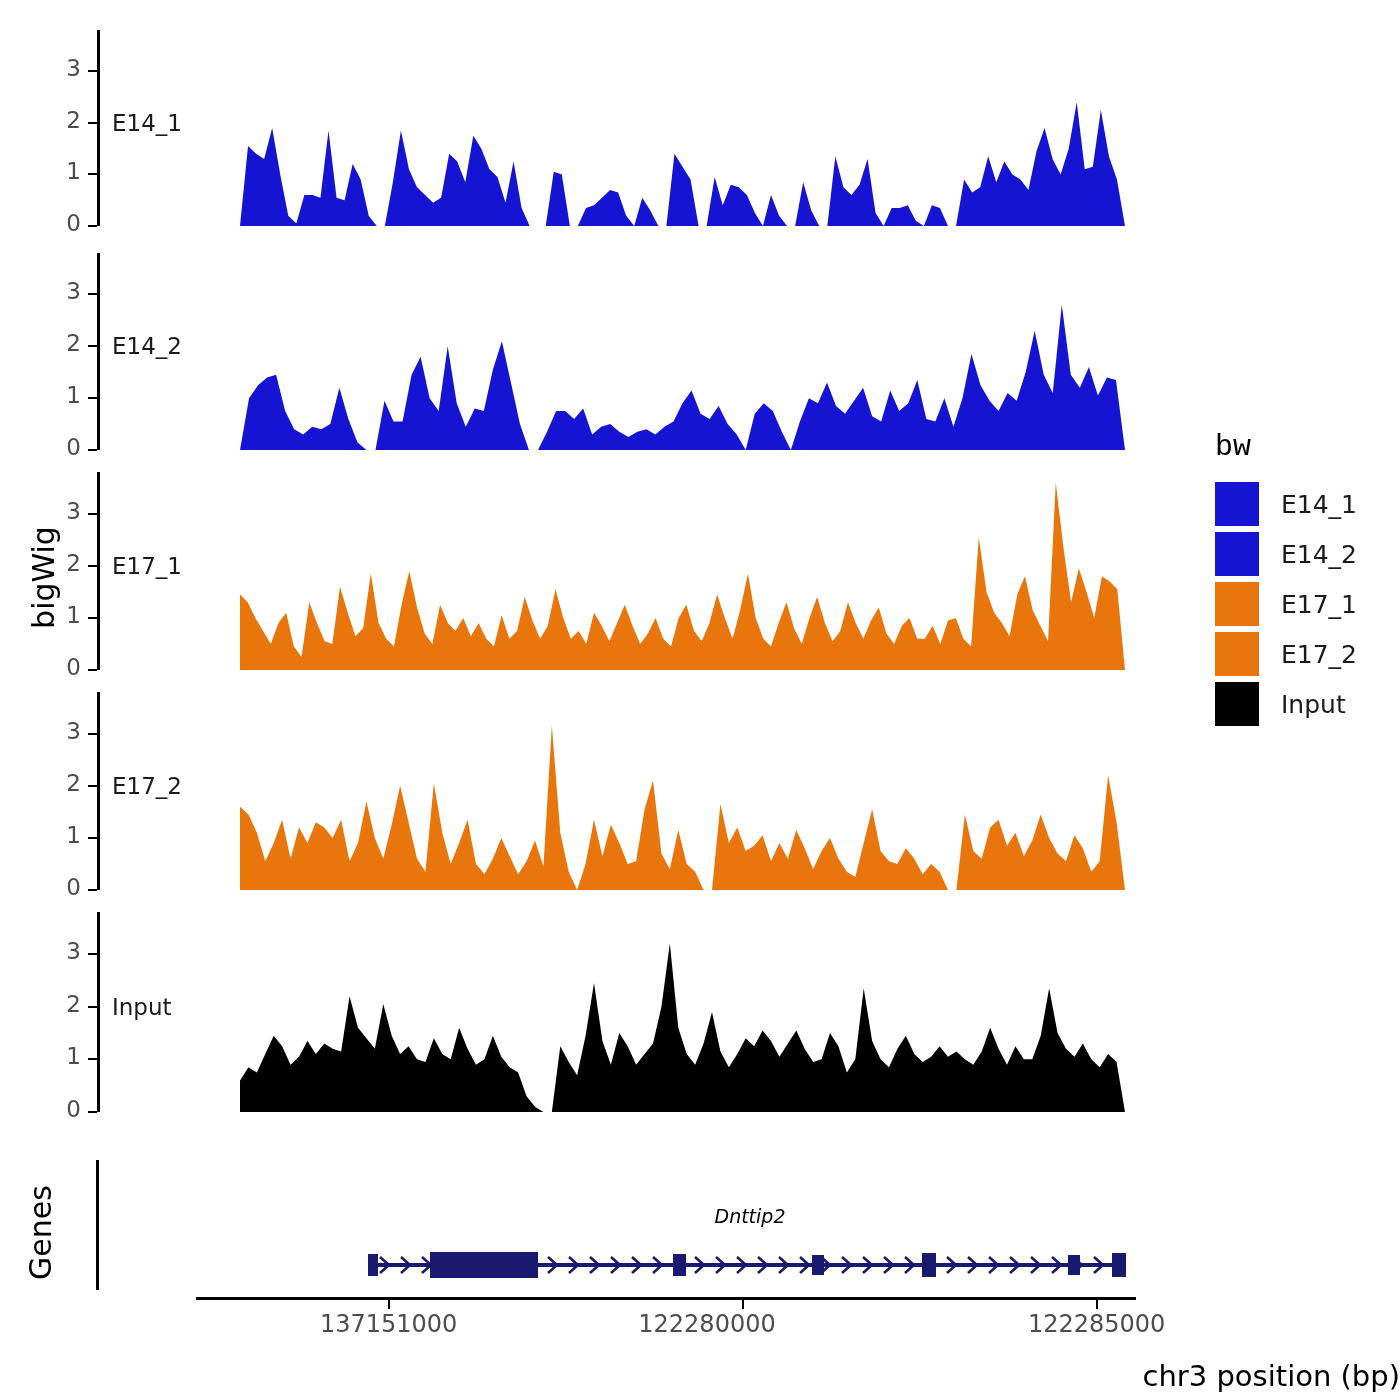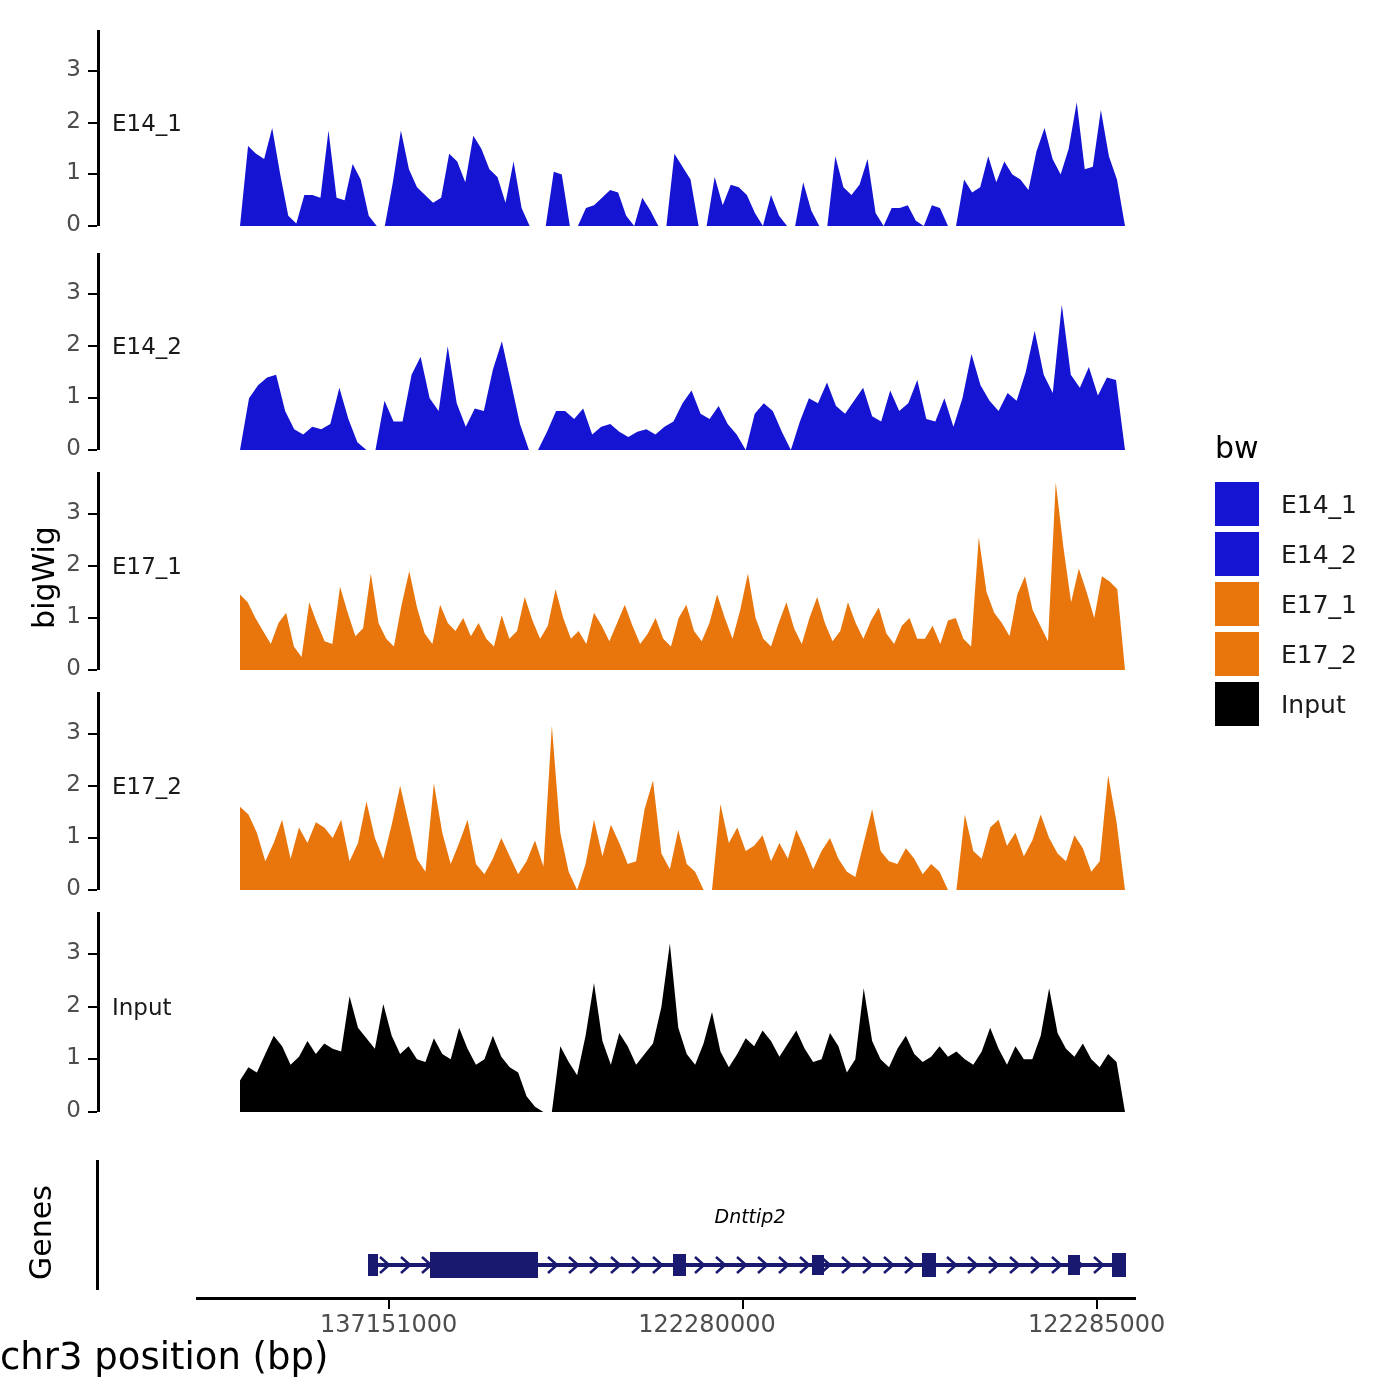--- a/index.html
+++ b/index.html
@@ -24,21 +24,21 @@
   .legend-key{width:44px;height:44px;display:block;}
   .legend-text{font-size:25px;color:#1a1a1a;margin-left:22px;white-space:nowrap;}
 
   
   .gene-name{position:absolute;font-size:19px;color:#000;text-align:center;}
   .gene-svg{position:absolute;display:block;}
 
   .xaxis-line{position:absolute;background:#000;height:3px;}
   .xtick{position:absolute;background:#000;width:2px;height:9px;}
   .xtick-text{position:absolute;font-size:24px;color:#4d4d4d;text-align:center;white-space:nowrap;}
-  .xaxis-title{position:absolute;font-size:37px;color:#000;text-align:left;width:100%;}
+  .xaxis-title{position:absolute;font-size:29px;color:#000;text-align:right;width:100%;margin-top:24px;}
 </style>
 </head>
 <body>
 
 <div id="root">
 
   <div class="ylab-big" style="left:-37px; top:560px; width:160px; text-align:center; transform:rotate(-90deg);">bigWig</div>
 
   <div class="ylab-big" style="left:-25px; top:1215px; width:130px; text-align:center; transform:rotate(-90deg);">Genes</div>
 
@@ -168,21 +168,21 @@
       <div class="xtick" style="left: 387.68px; top: 1300px;"></div>
       <div class="xtick-text" style="left: 278.68px; top: 1310px; width: 220px;">137151000</div>
       <div class="xtick" style="left: 741.68px; top: 1300px;"></div>
       <div class="xtick-text" style="left: 597px; top: 1310px; width: 220px;">122280000</div>
       <div class="xtick" style="left: 1095.68px; top: 1300px;"></div>
       <div class="xtick-text" style="left: 986.68px; top: 1310px; width: 220px;">122285000</div>
     </div>
   <div class="xaxis-title" style="left:0px; top:1335px;">chr3 position (bp)</div>
 
   <div class="legend" style="left:1215px; top:430px; width:185px; height:310px;">
-    <div class="legend-title" style="left:0px; top:0px;">bw</div>
+    <div class="legend-title" style="left:0px; top:0px;font-family:Liberation Mono, monospace;">bw</div>
     <div id="legend-rows">
         <div class="legend-row" style="left: 0px; top: 52px;">
           <span class="legend-key" style="background: rgb(20, 20, 210);"></span>
           <span class="legend-text">E14_1</span>
         </div>
         <div class="legend-row" style="left: 0px; top: 102px;">
           <span class="legend-key" style="background: rgb(20, 20, 210);"></span>
           <span class="legend-text">E14_2</span>
         </div>
         <div class="legend-row" style="left: 0px; top: 152px;">

